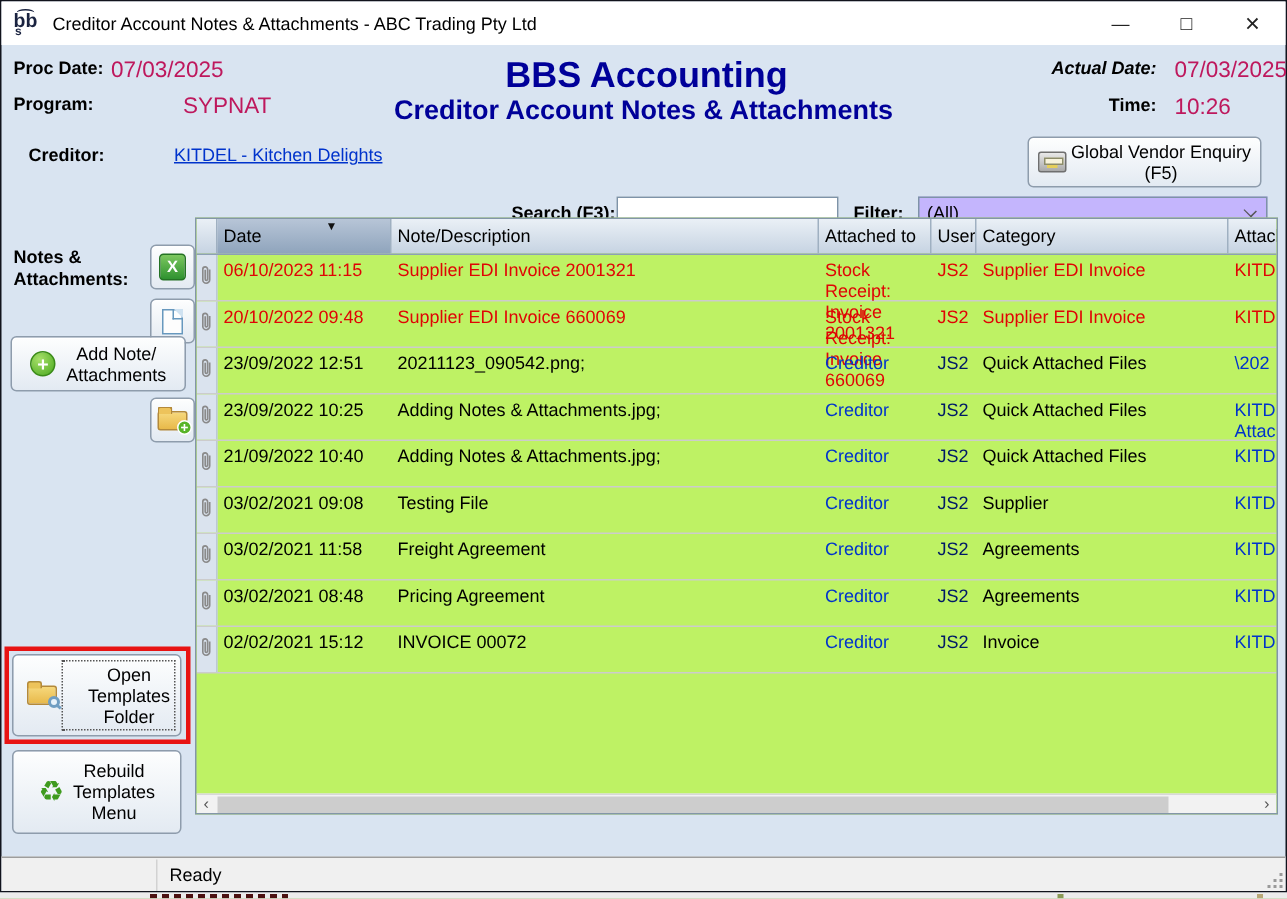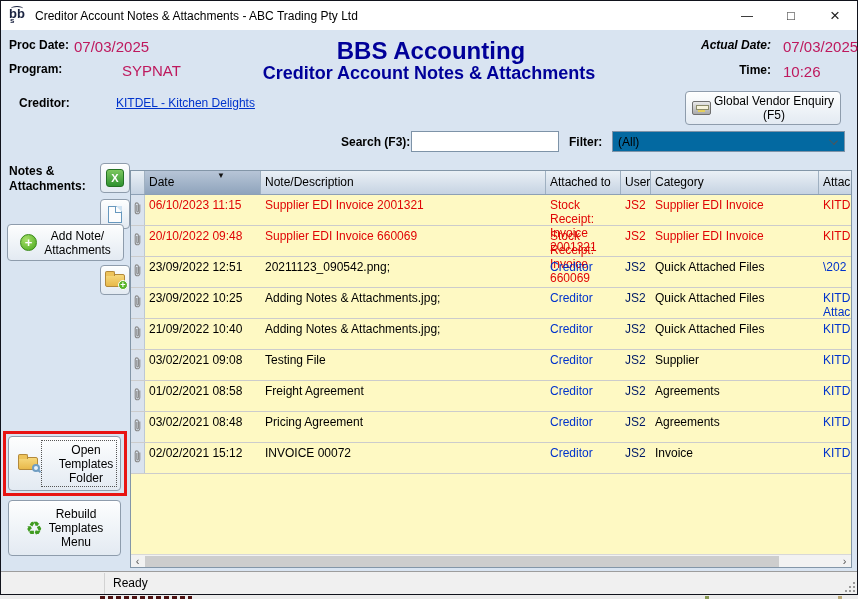--- a/index.html
+++ b/index.html
@@ -24,39 +24,39 @@
   .link{position:absolute;font-size:12px;color:#0033cc;text-decoration:underline;cursor:pointer;white-space:nowrap;}
   
   .btn{position:absolute;background:linear-gradient(#fdfefe,#e3eaf2);border:1px solid #8e9cac;border-radius:4px;display:flex;align-items:center;justify-content:center;font-size:12px;color:#000;cursor:pointer;box-shadow:0 1px 0 rgba(255,255,255,.8) inset;}
   .btn .txt{white-space:pre-line;text-align:center;line-height:14px;}
   .gvbtn{left:684px;top:90px;width:156px;height:34px;gap:3px;}
   .drawer{width:19px;height:14px;border:1px solid #6f6f6f;border-radius:2px;background:linear-gradient(#e9e9e9,#a9a9a9);position:relative;flex:0 0 auto;}
   .drawer:before{content:"";position:absolute;left:3px;top:3px;width:11px;height:3px;background:#f7f3dc;border:1px solid #8c8c6a;}
   .drawer:after{content:"";position:absolute;left:5px;top:8px;width:7px;height:2px;background:#e6cf5a;}
   
   .input{position:absolute;border:1px solid #7e93a8;background:#fff;font-size:12px;padding:2px 4px;font-family:"Liberation Sans",sans-serif;}
-  .dropdown{position:absolute;border:1px solid #7e93a8;background:#0369a1;font-size:12px;display:flex;align-items:center;padding-left:5px;cursor:pointer;}
+  .dropdown{position:absolute;border:1px solid #7e93a8;background:#c4b5fd;font-size:12px;display:flex;align-items:center;padding-left:5px;cursor:pointer;}
   .dropdown .chev{position:absolute;right:7px;top:7px;width:7px;height:7px;border-right:1.6px solid #555;border-bottom:1.6px solid #555;transform:rotate(45deg) scale(1,.8);transform-origin:center;margin-top:-2px;}
   
   .sq{position:absolute;width:30px;height:30px;}
   .xls{width:18px;height:18px;border-radius:3px;background:linear-gradient(#7cc75f,#2f9230);border:1px solid #247224;color:#fff;font-weight:bold;font-size:11px;display:flex;align-items:center;justify-content:center;}
   .doc{width:14px;height:17px;background:#fdfdfd;border:1px solid #6798be;position:relative;}
   .doc:before{content:"";position:absolute;right:-1px;top:-1px;border-style:solid;border-width:0 6px 6px 0;border-color:transparent #cfe2f1 transparent transparent;}
   .doc:after{content:"";position:absolute;right:-1px;top:-1px;width:6px;height:6px;border-left:1px solid #6798be;border-bottom:1px solid #6798be;}
   .folder{width:20px;height:13px;background:linear-gradient(#f6d87c,#e8b94a);border:1px solid #b3893a;border-radius:2px;position:relative;}
   .folder:before{content:"";position:absolute;left:-1px;top:-4px;width:8px;height:4px;background:#edc35b;border:1px solid #b3893a;border-bottom:none;border-radius:2px 2px 0 0;}
   .badge-plus{position:absolute;right:-4px;bottom:-4px;width:10px;height:10px;border-radius:50%;background:#58b428;border:1px solid #fff;color:#fff;font-size:9px;line-height:8px;text-align:center;font-weight:bold;}
   .mag{position:absolute;right:-3px;bottom:-3px;width:8px;height:8px;border:2px solid #6f9dc2;border-radius:50%;background:#e8f2fa;}
   .mag:after{content:"";position:absolute;right:-3px;bottom:-2px;width:4px;height:2px;background:#6f9dc2;transform:rotate(40deg);}
   .plus-circle{width:17px;height:17px;border-radius:50%;background:radial-gradient(circle at 35% 30%,#a8e06a,#48a81e);border:1px solid #3a8a18;color:#fff;font-weight:bold;font-size:13px;line-height:15px;text-align:center;flex:0 0 auto;}
   .recycle{font-size:19px;color:#3f9b1f;line-height:19px;flex:0 0 auto;}
   .red-box{position:absolute;left:2px;top:430px;width:124px;height:65px;border:3px solid #e81313;z-index:5;pointer-events:none;}
   .focus-rect{position:absolute;left:32px;top:3px;right:3px;bottom:3px;border:1px dotted #555;}
   
-  .grid{position:absolute;left:129px;top:169px;width:722px;height:398px;background:#fef9c3;border:1px solid #8396a8;overflow:hidden;}
+  .grid{position:absolute;left:129px;top:144px;width:722px;height:398px;background:#bef264;border:1px solid #8396a8;overflow:hidden;}
   .ghead{display:flex;height:24px;background:linear-gradient(#eaf0f6,#c6d3e2);border-bottom:1px solid #8da0b5;}
   .ghead .hc{font-size:12px;color:#000;padding:4px 0 0 4px;border-right:1px solid #9fb0c1;white-space:pre;overflow:hidden;flex:0 0 auto;cursor:pointer;}
   .hc.sorted{background:linear-gradient(#b7c5d7,#8fa4bc);position:relative;}
   .hc.sorted .arrow{position:absolute;left:72px;top:0px;font-size:8px;color:#111;}
   .w-clip{width:14px;}.w-date{width:116px;}.w-note{width:285px;}.w-att{width:75px;}.w-user{width:30px;}.w-cat{width:168px;}.w-file{width:34px;border-right:none !important;}
   .tbody{height:360px;overflow:hidden;}
   .row{display:flex;height:31px;border-bottom:1px solid #cccccc;cursor:pointer;}
   .row .c{font-size:12px;color:#000;padding:3px 0 0 4px;white-space:pre;overflow:hidden;flex:0 0 auto;line-height:14px;}
   .row .c.wrap{white-space:pre-line;overflow:visible;}
   .clipcell{width:14px;background:#dae3ee;border-right:1px solid #bcc8d5;display:flex;justify-content:center;padding-top:6px;flex:0 0 auto;}
@@ -256,21 +256,21 @@
     <div class="c w-user c-user">JS2</div>
     <div class="c w-cat c-cat">Supplier</div>
     <div class="c w-file c-file wrap">KITD</div>
   </div>
           <div class="row">
     <div class="clipcell">
       <svg class="paperclip" width="9" height="15" viewBox="0 0 9 15">
         <path d="M6.8 3.6 v6.9 a2.3 2.3 0 0 1 -4.6 0 v-7 a1.6 1.6 0 0 1 3.2 0 v6.6 a0.8 0.8 0 0 1 -1.6 0 v-6.2" fill="none" stroke="#8a8a8a" stroke-width="1.1"></path>
       </svg>
     </div>
-    <div class="c w-date c-date">01/02/2021 08:58</div>
+    <div class="c w-date c-date">03/02/2021 11:58</div>
     <div class="c w-note c-note">Freight Agreement</div>
     <div class="c w-att c-att wrap">Creditor</div>
     <div class="c w-user c-user">JS2</div>
     <div class="c w-cat c-cat">Agreements</div>
     <div class="c w-file c-file wrap">KITD</div>
   </div>
           <div class="row">
     <div class="clipcell">
       <svg class="paperclip" width="9" height="15" viewBox="0 0 9 15">
         <path d="M6.8 3.6 v6.9 a2.3 2.3 0 0 1 -4.6 0 v-7 a1.6 1.6 0 0 1 3.2 0 v6.6 a0.8 0.8 0 0 1 -1.6 0 v-6.2" fill="none" stroke="#8a8a8a" stroke-width="1.1"></path>

